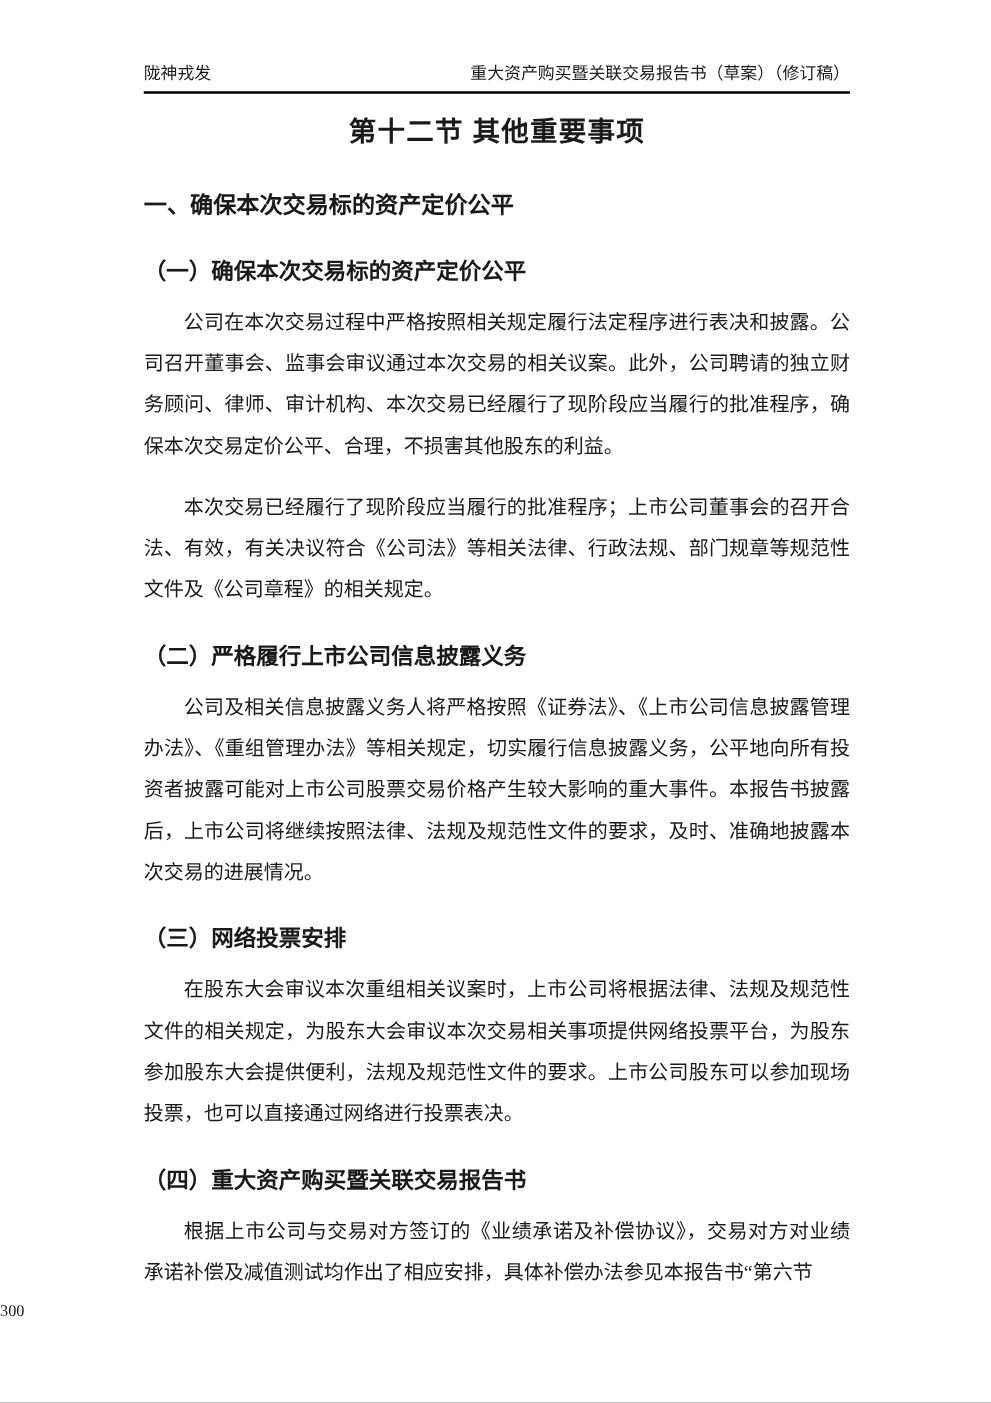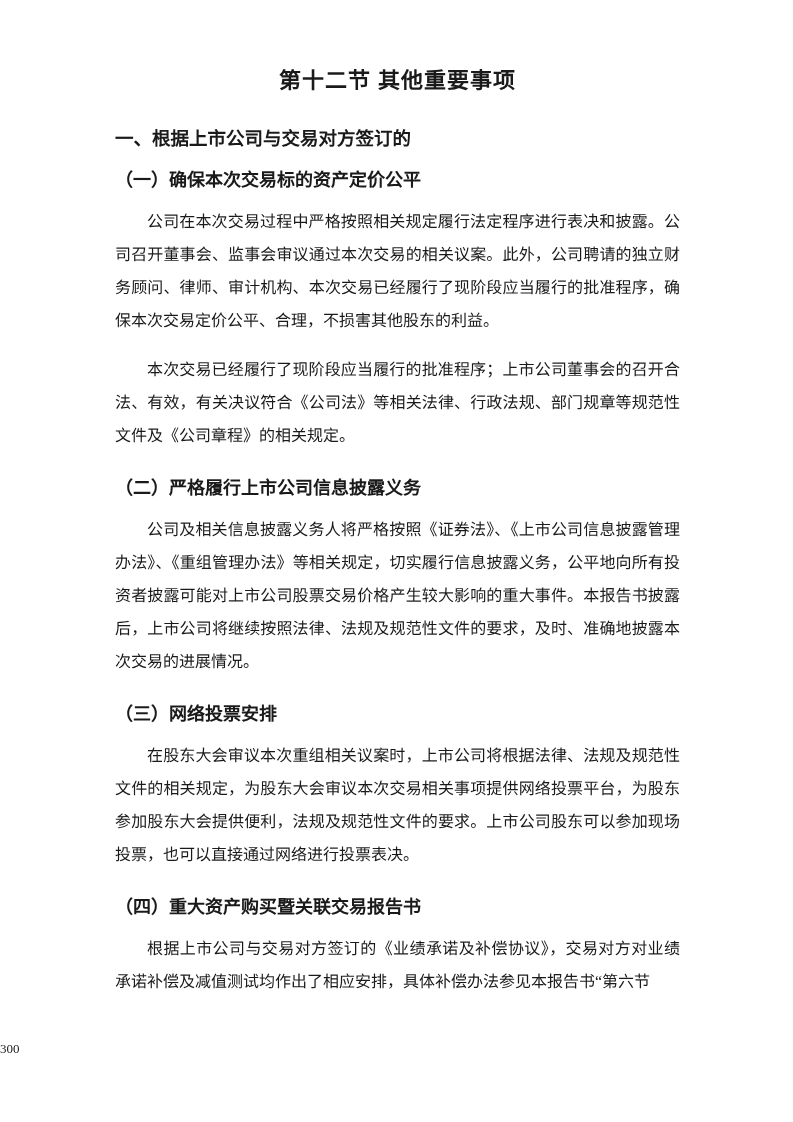--- a/index.html
+++ b/index.html
@@ -50,21 +50,21 @@
     line-height: 26px;
   }
   
   .h-level2 {
     margin: 24px 0 0 0;
     font-family: "Liberation Sans", "DejaVu Sans", sans-serif;
     font-weight: bold;
     font-size: 18px;
     line-height: 25px;
   }
-  .h-level2.first { margin-top: 16px; }
+  .h-level2.first { margin-top: 28px; }
   
   .body-para {
     margin: 12px 0 0 0;
     font-family: "Liberation Serif", "DejaVu Serif", serif;
     font-size: 16px;
     line-height: 33px;
     text-align: justify;
     text-indent: 2em;
   }
   .body-para.follow { margin-top: 16px; }
@@ -78,24 +78,28 @@
     font-family: "Liberation Serif", "DejaVu Serif", serif;
     font-size: 13px;
     line-height: 18px;
   }
 </style>
 </head>
 <body>
 
 <div class="page">
 
+  <div class="doc-header">
+    <span class="hdr-left">陇神戎发</span>
+    <span class="hdr-right">重大资产购买暨关联交易报告书（草案）（修订稿）</span>
+  </div>
 
   <h1 class="chapter-title">第十二节 其他重要事项</h1>
 
-  <h2 class="h-level1">一、根据上市公司与交易对方签订的</h2>
+  <h2 class="h-level1">一、确保本次交易标的资产定价公平</h2>
 
   <h3 class="h-level2 first">（一）确保本次交易标的资产定价公平</h3>
   <p class="body-para">公司在本次交易过程中严格按照相关规定履行法定程序进行表决和披露。公司召开董事会、监事会审议通过本次交易的相关议案。此外，公司聘请的独立财务顾问、律师、审计机构、本次交易已经履行了现阶段应当履行的批准程序，确保本次交易定价公平、合理，不损害其他股东的利益。</p>
   <p class="body-para follow">本次交易已经履行了现阶段应当履行的批准程序；上市公司董事会的召开合法、有效，有关决议符合《公司法》等相关法律、行政法规、部门规章等规范性文件及《公司章程》的相关规定。</p>
 
   <h3 class="h-level2">（二）严格履行上市公司信息披露义务</h3>
   <p class="body-para">公司及相关信息披露义务人将严格按照《证券法》、《上市公司信息披露管理办法》、《重组管理办法》等相关规定，切实履行信息披露义务，公平地向所有投资者披露可能对上市公司股票交易价格产生较大影响的重大事件。本报告书披露后，上市公司将继续按照法律、法规及规范性文件的要求，及时、准确地披露本次交易的进展情况。</p>
 
   <h3 class="h-level2">（三）网络投票安排</h3>
   <p class="body-para">在股东大会审议本次重组相关议案时，上市公司将根据法律、法规及规范性文件的相关规定，为股东大会审议本次交易相关事项提供网络投票平台，为股东参加股东大会提供便利，法规及规范性文件的要求。上市公司股东可以参加现场投票，也可以直接通过网络进行投票表决。</p>

